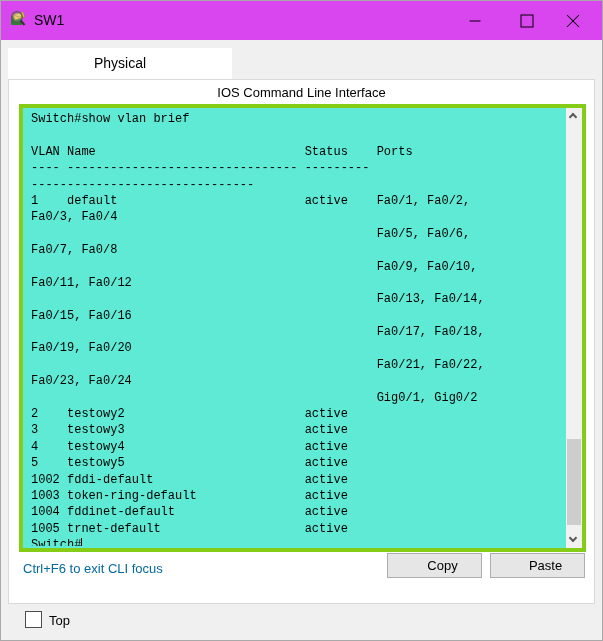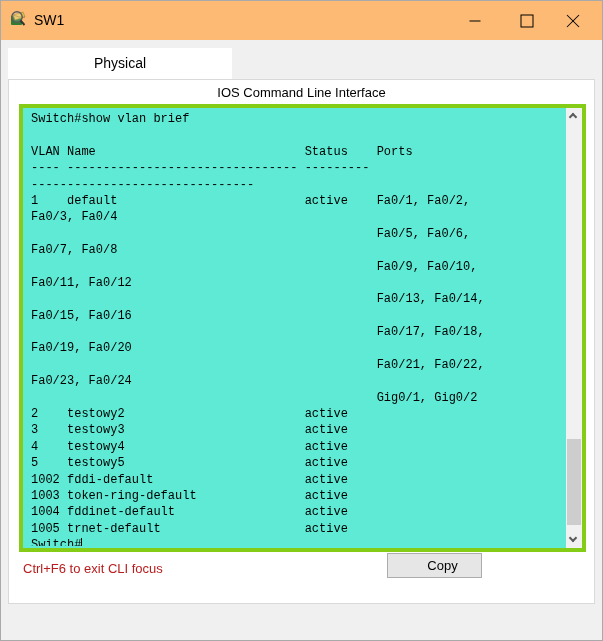--- a/index.html
+++ b/index.html
@@ -3,21 +3,21 @@
 <meta charset="utf-8">
 <style>
   * { margin:0; padding:0; box-sizing:border-box; }
   html,body { width:603px; height:641px; }
   body { font-family:"Liberation Sans", sans-serif; background:#f0f0f0; }
   .window {
     position:relative; width:603px; height:641px; background:#f0f0f0;
     box-shadow: inset 0 0 0 1px #a9a9a9; overflow:hidden;
   }
   
-  .titlebar { position:absolute; left:1px; top:1px; right:1px; height:39px; background:#fdba74; }
+  .titlebar { position:absolute; left:1px; top:1px; right:1px; height:39px; background:#d946ef; }
   .titlebar .app-icon { position:absolute; left:8px; top:8px; width:20px; height:20px; }
   .titlebar .title { position:absolute; left:33px; top:11px; font-size:14px; color:#000; }
   .win-btn { position:absolute; top:0; width:46px; height:39px; background:transparent; border:none; cursor:default; }
   .win-btn .glyph { position:absolute; left:50%; top:50%; }
   .btn-min { right:104px; }
   .btn-min .glyph { width:11px; height:1px; background:#000; transform:translate(-50%,-50%); }
   .btn-max { right:52px; }
   .btn-max .glyph { width:13px; height:13px; border:1px solid #000; transform:translate(-50%,-50%); }
   .btn-close { right:6px; }
   .btn-close .glyph { width:15px; height:15px; transform:translate(-50%,-50%); }
@@ -44,21 +44,21 @@
   .term-line { height:16.4px; }
   .caret { display:inline-block; width:1px; height:12px; background:#000; vertical-align:-2px; }
   .scrollbar { position:absolute; top:0; right:0; bottom:0; width:16px; background:#f1f1f1; display:flex; flex-direction:column; align-items:center; }
   .sb-btn { width:16px; height:16px; background:#f1f1f1; border:none; position:relative; cursor:default; }
   .chev { position:absolute; left:4px; width:6px; height:6px; border-left:2px solid #5a5a5a; border-top:2px solid #5a5a5a; }
   .chev-up { top:6px; transform:rotate(45deg); }
   .chev-down { top:3px; transform:rotate(225deg); }
   .sb-track { flex:1; width:16px; position:relative; }
   .sb-thumb { position:absolute; left:1px; bottom:7px; width:14px; height:86px; background:#cdcdcd; }
   
-  .hint { position:absolute; left:14px; top:481px; font-size:13px; color:#b91c1c; }
+  .hint { position:absolute; left:14px; top:481px; font-size:13px; color:#0369a1; }
   .pt-btn {
     position:absolute; top:473px; width:95px; height:25px; background:#e6e6e6; border:1px solid #adadad;
     font-family:"Liberation Sans",sans-serif; font-size:13px; color:#000; cursor:default;padding-left:16px;
   }
   .btn-copy { right:112px; }
   .btn-paste { right:9px; }
   
   .footer { position:absolute; left:1px; right:1px; bottom:1px; height:36px; background:#f0f0f0; }
   .checkbox { position:absolute; left:24px; top:7px; width:17px; height:17px; background:#fff; border:1px solid #4d4d4d; cursor:default; }
   .checkbox-label { position:absolute; left:48px; top:9px; font-size:13px; color:#000; }
@@ -108,16 +108,21 @@
           <div class="sb-thumb"></div>
         </div>
         <button class="sb-btn">
             <span class="chev chev-down"></span>
           </button>
       </div>
     </div>
 
     <div class="hint">Ctrl+F6 to exit CLI focus</div>
     <button class="pt-btn btn-copy">Copy</button>
+    <button class="pt-btn btn-paste">Paste</button>
   </div>
 
+  <div class="footer">
+    <span class="checkbox"></span>
+    <span class="checkbox-label">Top</span>
+  </div>
 
 </div>
 
 </body></html>

